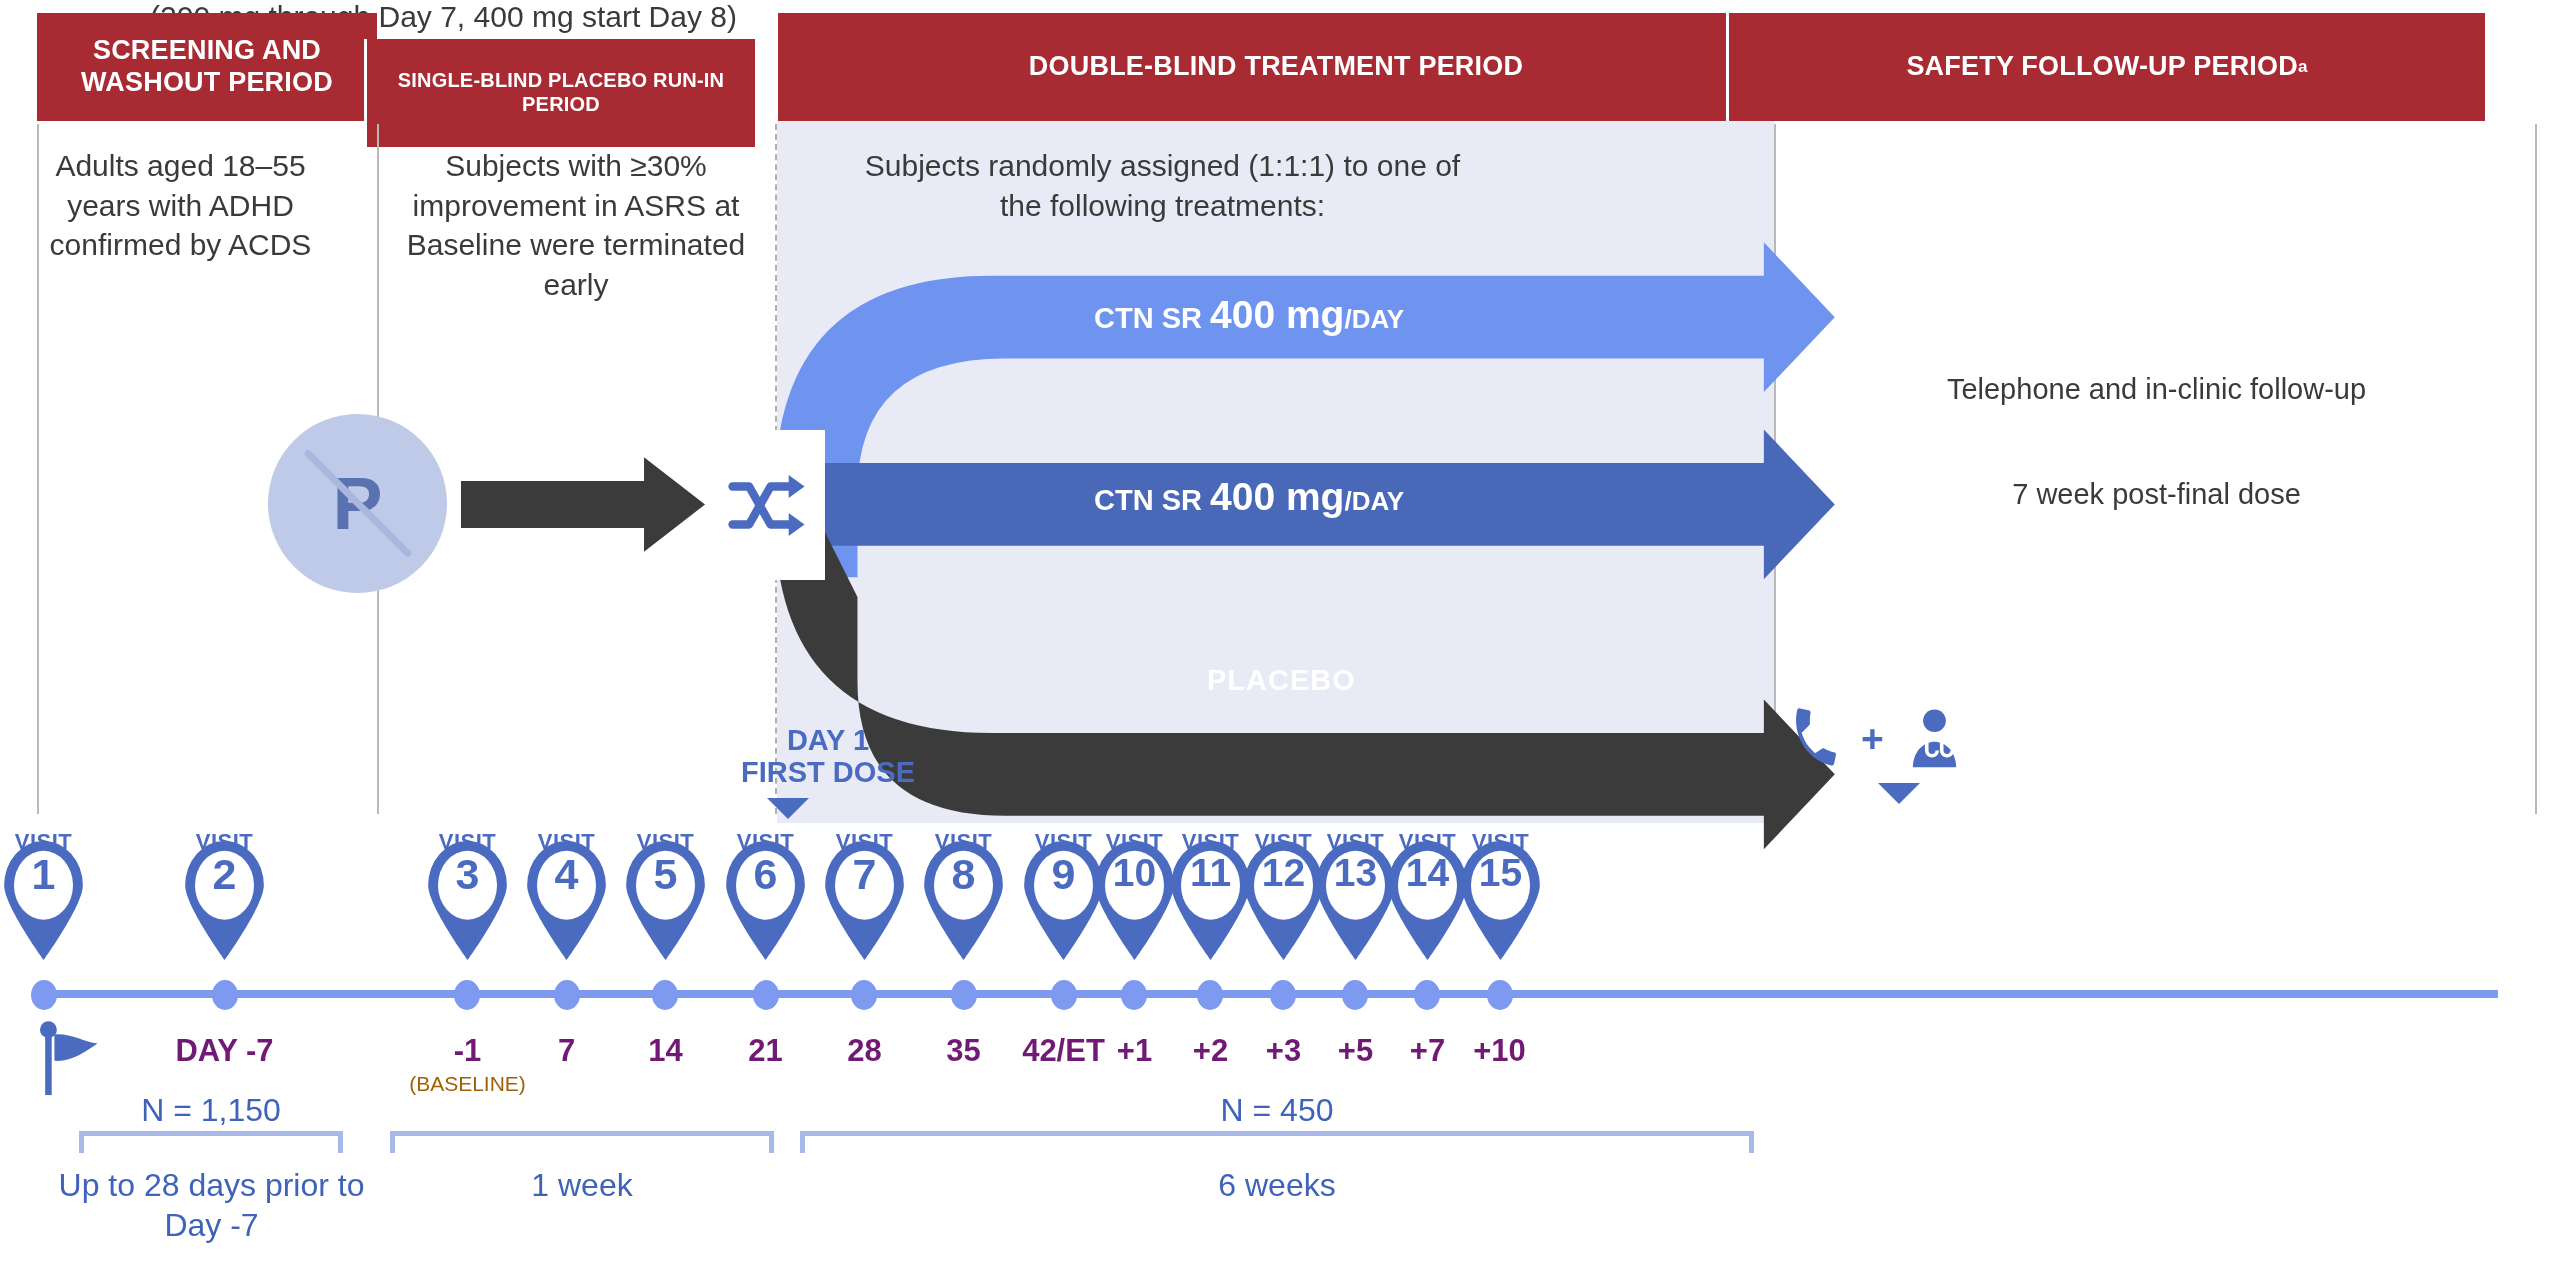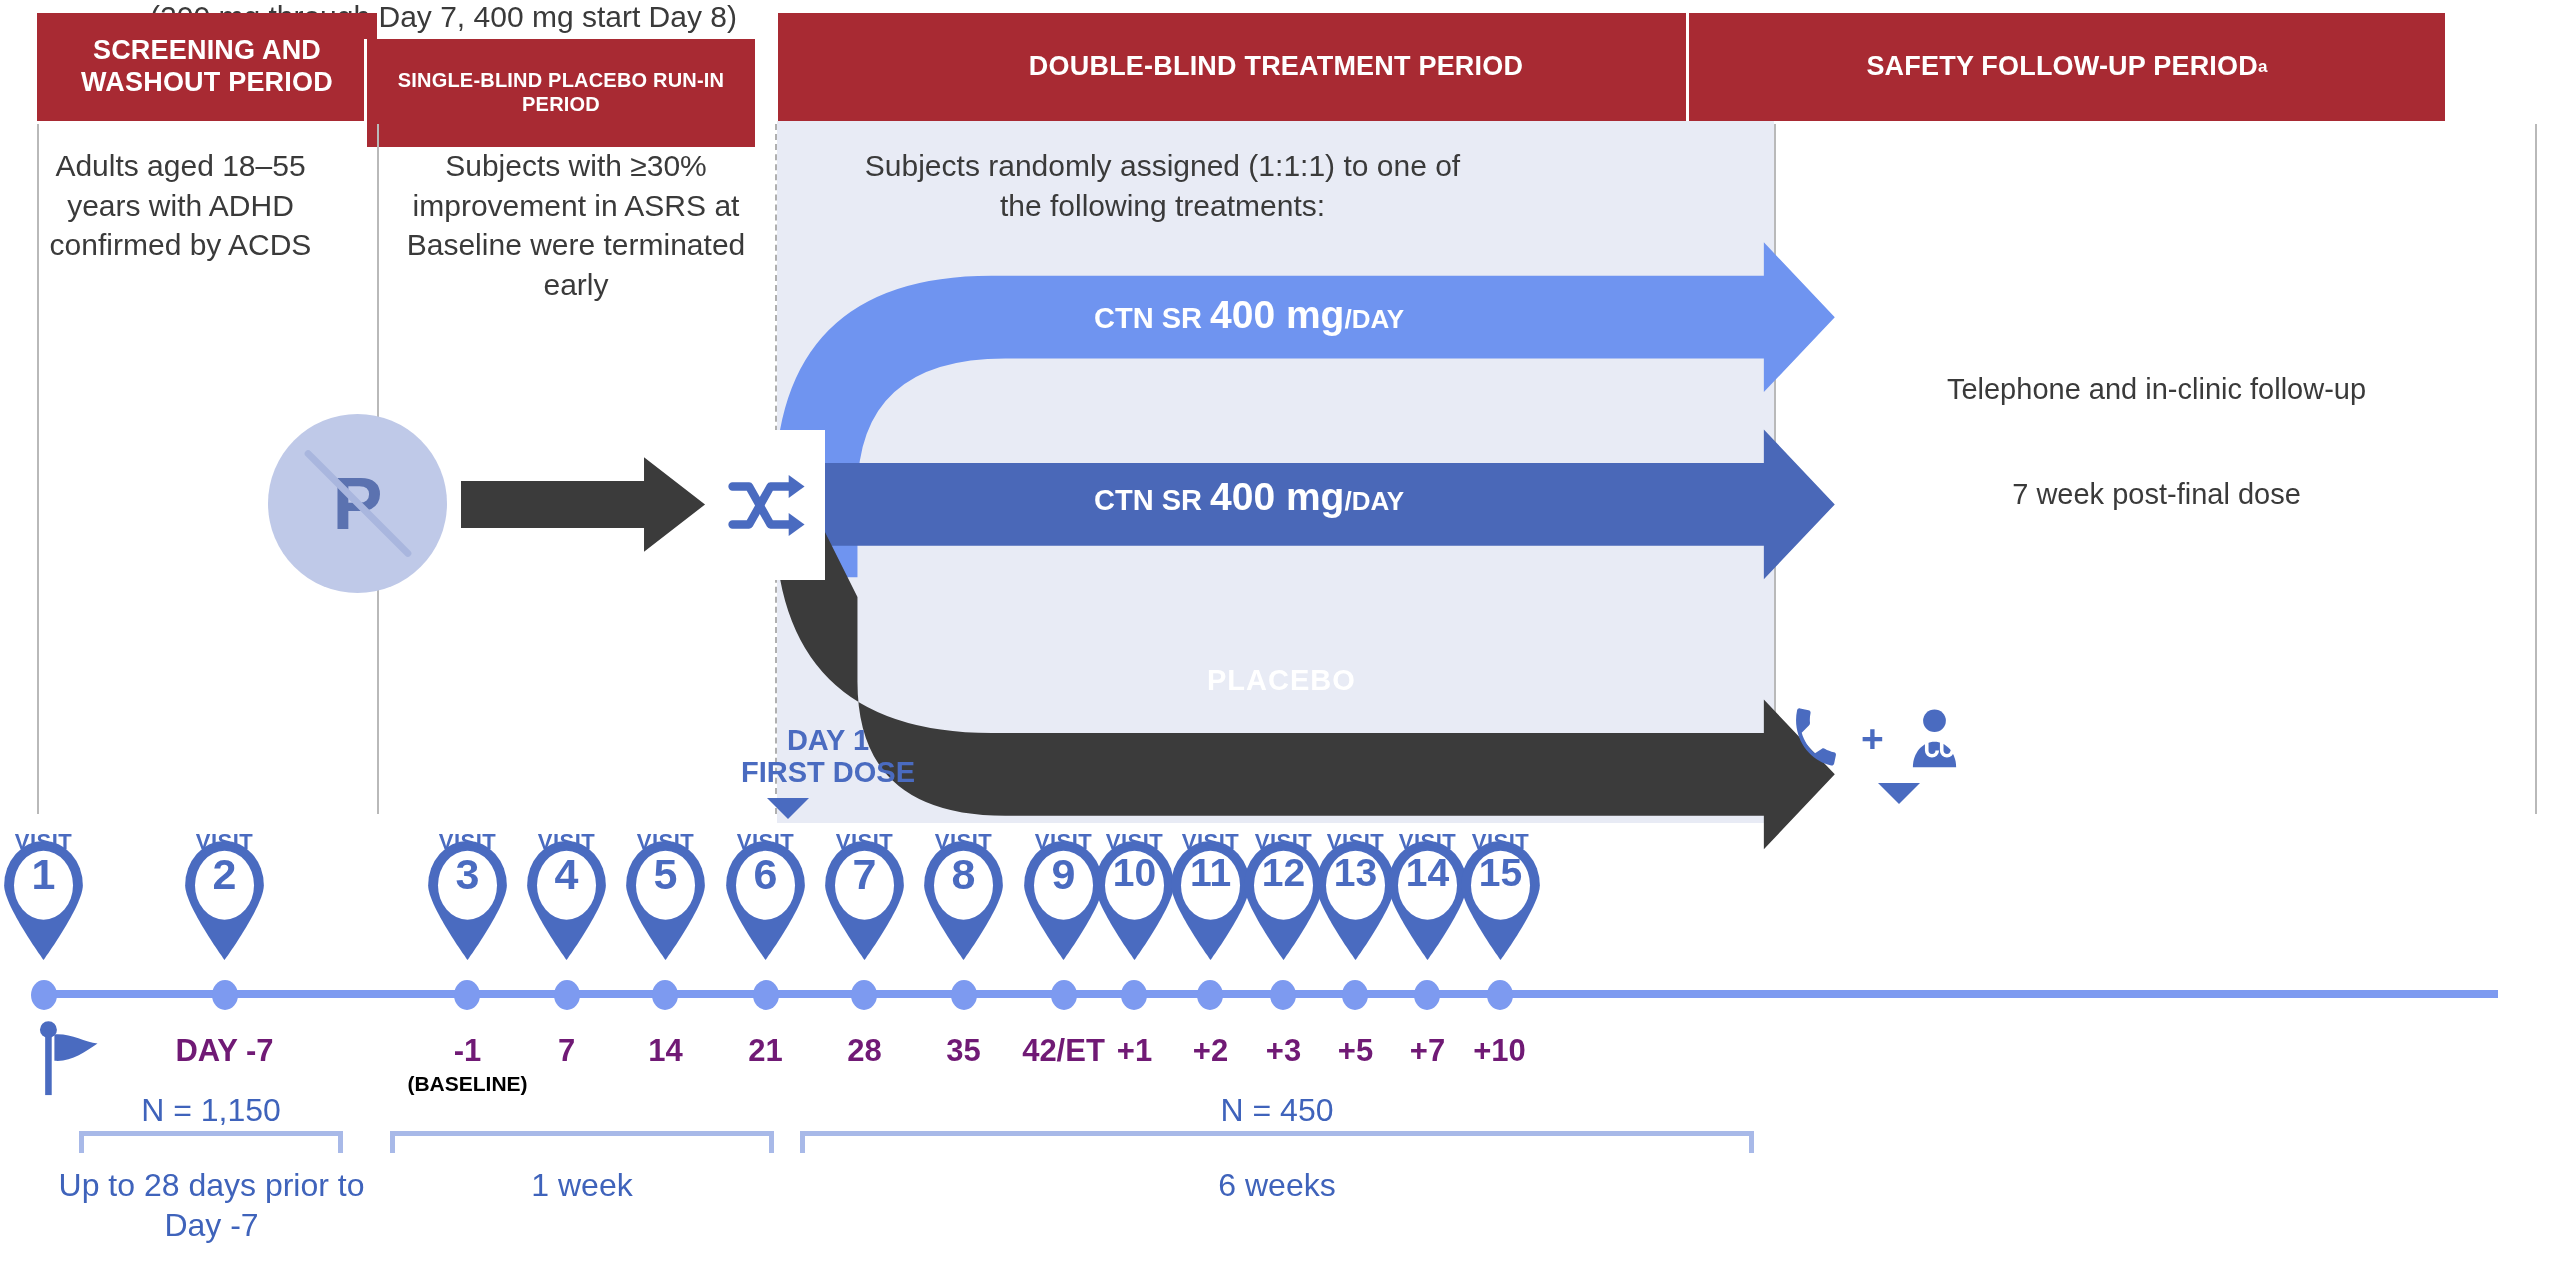--- a/index.html
+++ b/index.html
@@ -27,21 +27,21 @@
     color: #ffffff;
     font-weight: bold;
     letter-spacing: 0.2px;
     line-height: 1.18;
     padding: 0 8px;
   }
   .band-sep { border-left: 3px solid #ffffff; }
   #band-screening { left: 37px;   width: 340px; font-size: 27px; }
   #band-runin     { left: 364px;  width: 391px; font-size: 20px; margin-top: 26px; }
   #band-dbt       { left: 775px;  width: 999px; font-size: 27px; }
-  #band-safety    { left: 1686px; width: 759px;  font-size: 27px; }
+  #band-safety    { left: 1726px; width: 759px;  font-size: 27px; }
   .sup { font-size: 17px; vertical-align: super; }
 
   
   .vrule {
     position: absolute; width: 2px; background: #b9b9b9;
   }
   .vrule.dashed {
     background: none;
     border-left: 2px dashed #b0b0b0;
     width: 0;
@@ -165,22 +165,22 @@
     position: absolute; width: 26px; height: 30px;
     border-radius: 50%; background: #7d9af0;
   }
   .daylbl {
     position: absolute; top: 1033px;
     text-align: center; color: #701a75;
     font-weight: bold; font-size: 31px; white-space: nowrap;
   }
   .baseline-sub {
     position: absolute; top: 1072px;
-    text-align: center; color: #000000;
-    font-weight: bold; font-size: 21px; white-space: nowrap;
+    text-align: center; color: #a16207;
+    font-weight: normal; font-size: 21px; white-space: nowrap;
   }
 
   
   #flag { position: absolute; left: 37px; top: 1020px; }
 
   
   .bracket {
     position: absolute; height: 22px;
     border: 5px solid #a8b9e8;
     border-top: none;

